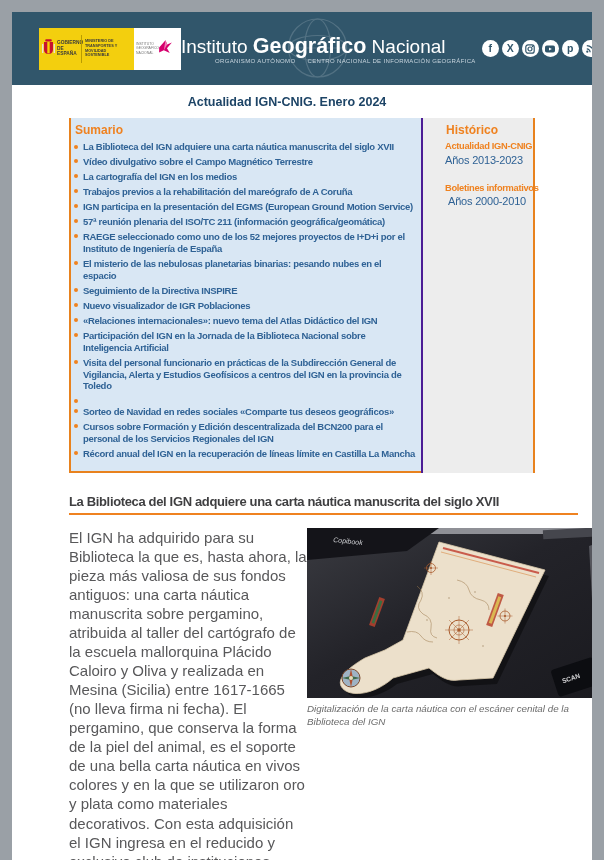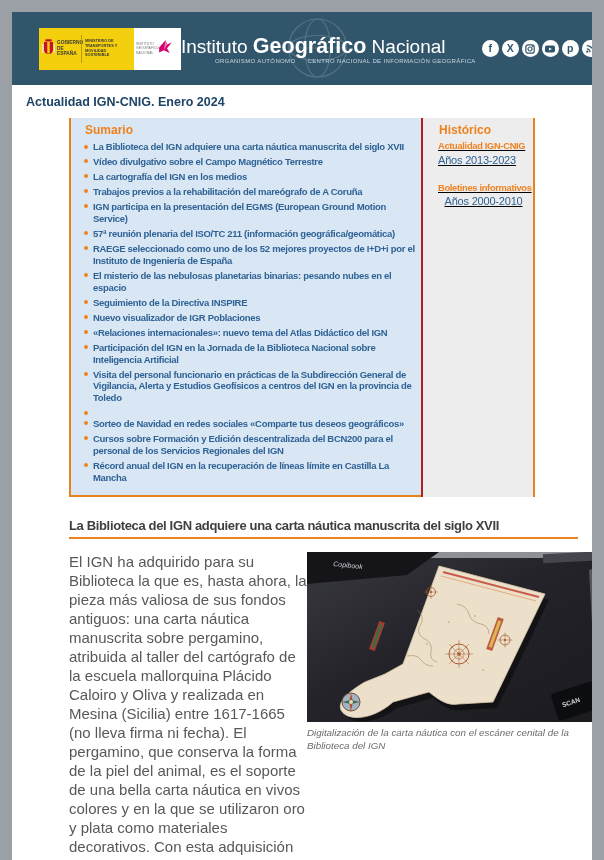--- a/index.html
+++ b/index.html
@@ -24,34 +24,34 @@
   .brand-line1{font-size:19px;white-space:nowrap;}
   .brand-line1 .bold{font-weight:bold;font-size:21.5px;}
   .brand-line2{font-size:6px;letter-spacing:.06em;color:#c9d6df;margin-top:-1px;padding-left:34px;white-space:nowrap;}
   .brand-line2 .s2{margin-left:10px;}
 
   .social{display:flex;gap:3px;margin:0 9px 0 6px;align-items:center;}
   .soc{width:17px;height:17px;border-radius:50%;background:#fff;color:#31566b;display:flex;
        align-items:center;justify-content:center;font-weight:bold;font-size:10.5px;line-height:1;cursor:pointer;}
 
   
-  .masthead{padding:10px 44px 0 14px;text-align:left;font-weight:bold;font-size:12.5px;color:#1d4466;}
+  .masthead{padding:10px 44px 0 14px;text-align:center;font-weight:bold;font-size:12.5px;color:#1d4466;}
 
   
   .content-row{display:flex;margin:9px 57px 0 57px;align-items:stretch;}
   .sumario-box{flex:1;background:#d9e7f4;border-left:2px solid #e8821e;border-bottom:2px solid #e8821e;
-               padding:5px 6px 8px 13px;box-sizing:border-box;}
+               padding:5px 6px 8px 3px;box-sizing:border-box;}
   .box-title{color:#ef8220;font-weight:bold;font-size:12px;margin:0 0 4px 1px;}
   .sumario-list{list-style:none;margin:0;padding:0;}
   .sumario-list li{display:flex;gap:5px;margin-bottom:3px;font-weight:bold;color:#2f6295;
                    font-size:9.5px;letter-spacing:-0.3px;line-height:1.26;cursor:pointer;}
   .bullet{flex:0 0 auto;width:4px;height:4px;border-radius:50%;background:#ef8220;margin-top:3.5px;}
-  .historico-box{width:114px;flex:0 0 auto;background:#ededed;border-left:2px solid #b91c1c;
-                 border-right:2px solid #e8821e;padding:5px 4px 5px 15px;box-sizing:border-box;}
-  .hist-group{margin-top:2px;text-decoration:underline;}
+  .historico-box{width:114px;flex:0 0 auto;background:#ededed;border-left:2px solid #4c1d95;
+                 border-right:2px solid #e8821e;padding:5px 4px 5px 22px;box-sizing:border-box;}
+  .hist-group{margin-top:2px;}
   .hist-group + .hist-group{margin-top:17px;text-align:center;}
   .hist-link{color:#ef8220;font-weight:bold;font-size:9.3px;letter-spacing:-0.3px;line-height:1.25;
              white-space:nowrap;cursor:pointer;}
   .hist-years{color:#2f6295;font-size:11px;letter-spacing:-0.2px;margin-top:1px;}
 
   
   .article{margin:21px 14px 0 57px;}
   .article-title{font-size:13px;font-weight:bold;letter-spacing:-0.35px;color:#3f3f41;
                  border-bottom:2px solid #ef8220;padding-bottom:4px;margin:0;}
   .article-cols{display:flex;margin-top:13px;}

